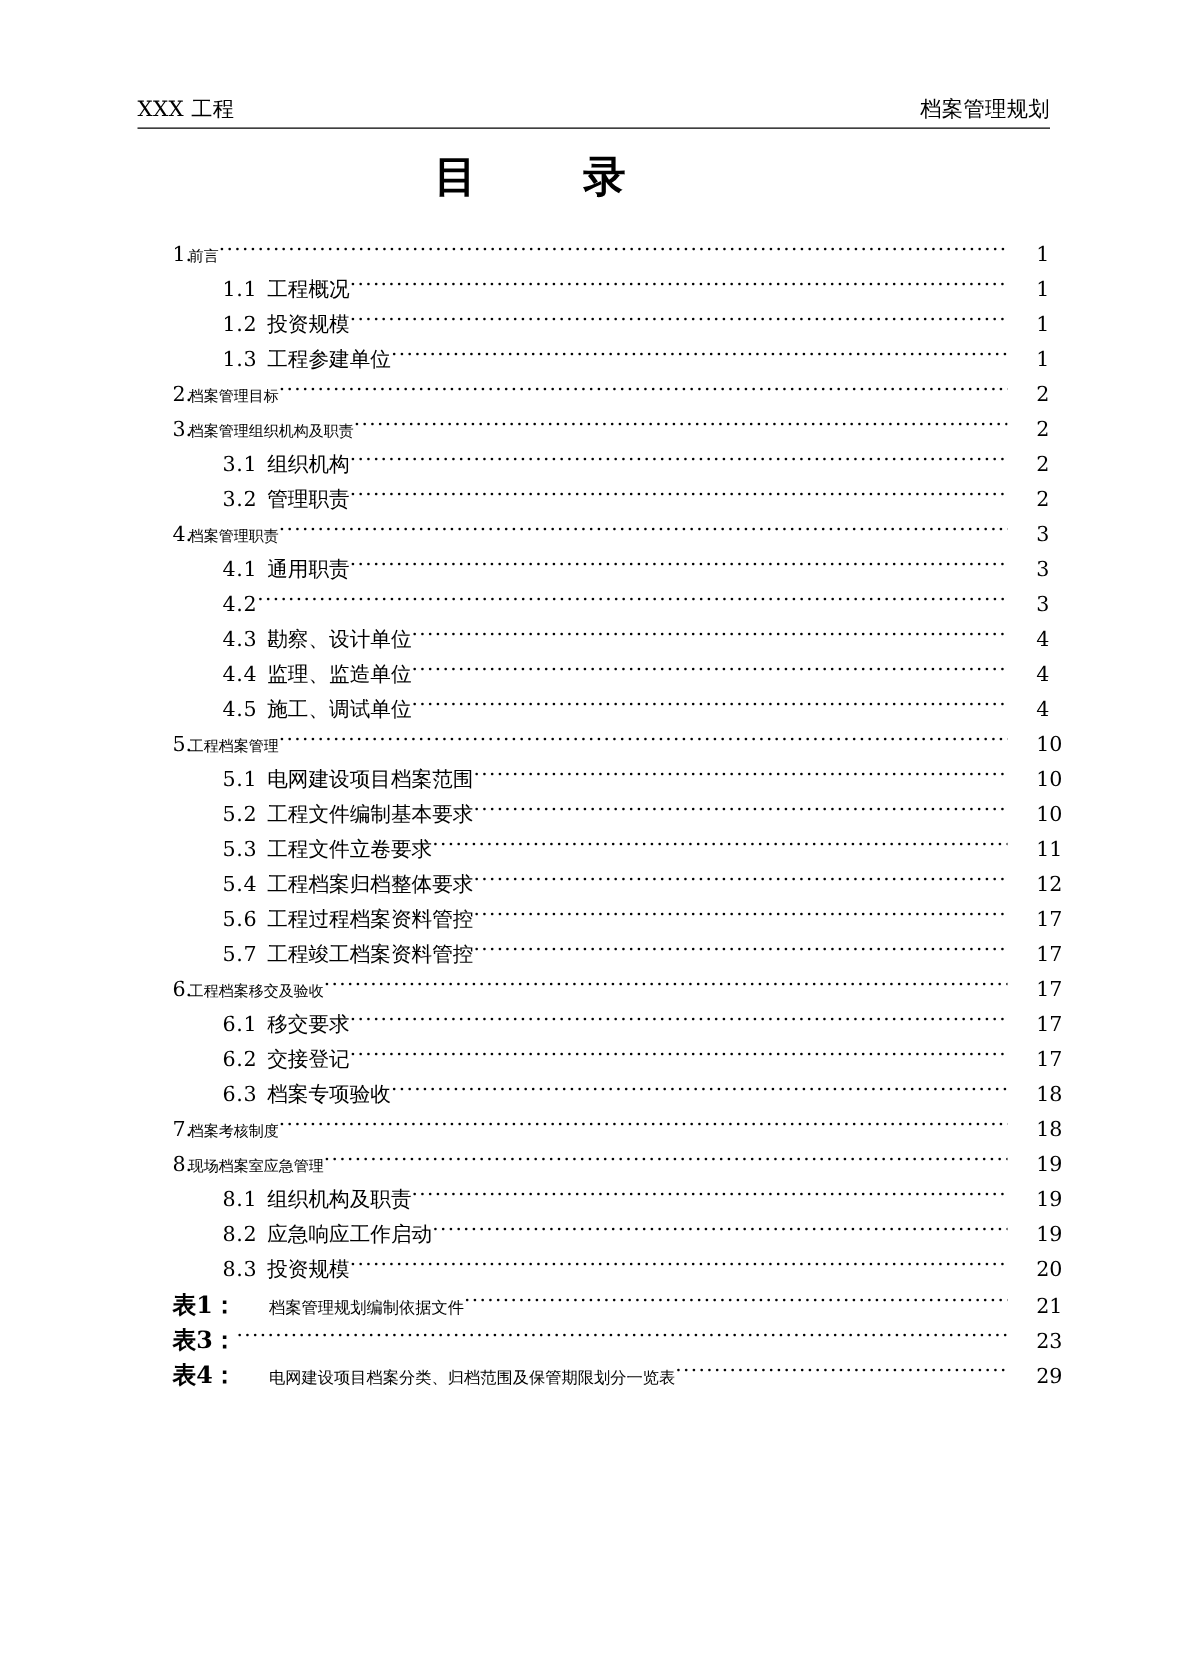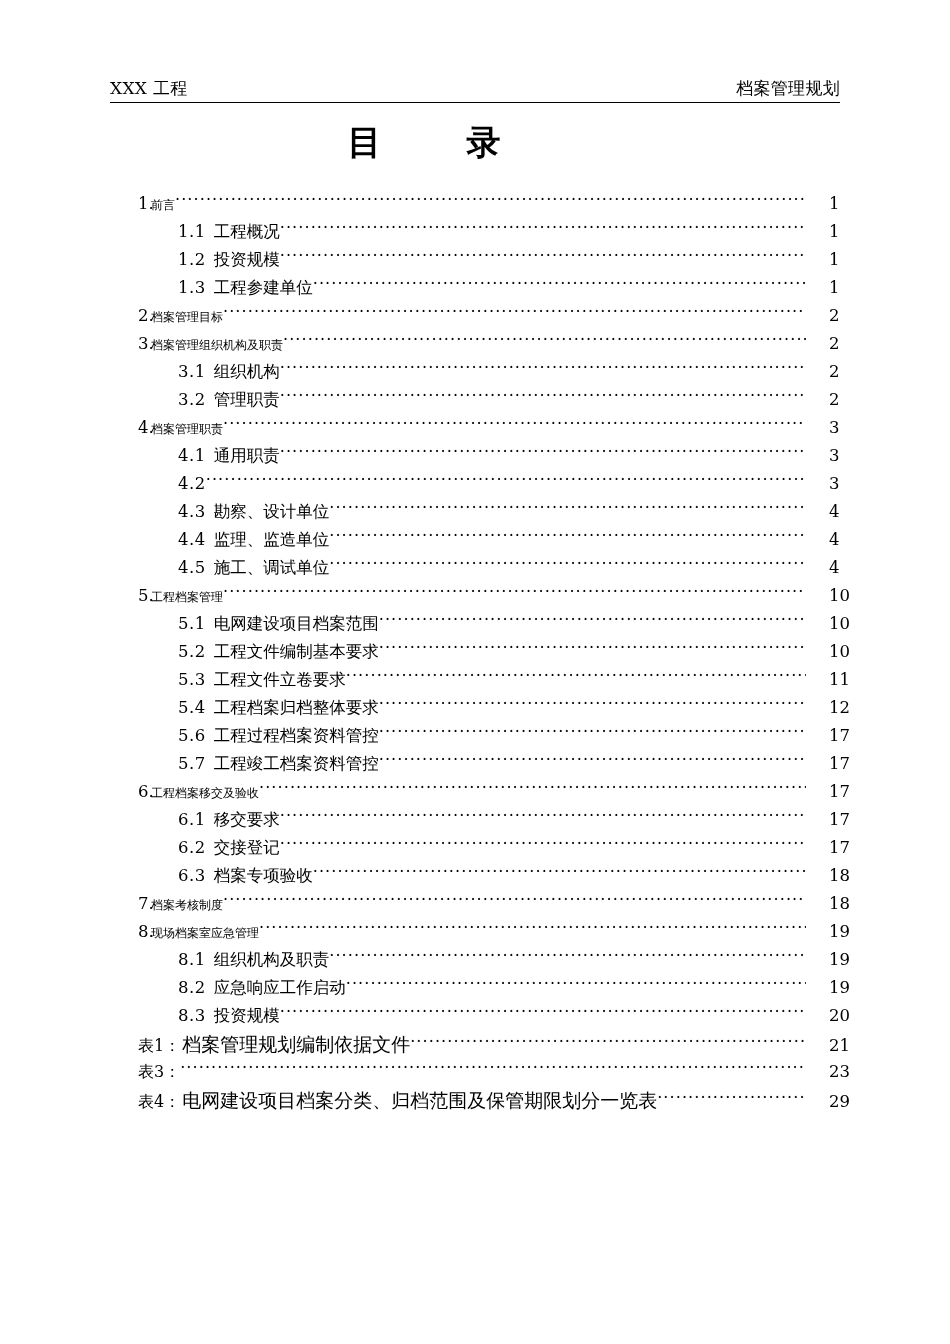--- a/index.html
+++ b/index.html
@@ -102,25 +102,27 @@
     padding-left: 8px;
     text-align: right;
   }
 
   
   .toc-row.appendix {
     padding-left: 28px;
   }
   .toc-row.appendix .num {
     flex: 0 0 auto;
-    font-size: 16px;
+    font-size: 19px;
+    font-weight: bold;
   }
   .toc-row.appendix .label {
-    font-size: 19px;
+    font-size: 13px;
     padding-left: 2px;
+    margin-left: 24px;
   }
 
   
   .toc-row.gap-after .label { padding-right: 7px; }
 
   
   .leader {
     flex: 1 1 auto;
     overflow: hidden;
     height: 1em;

